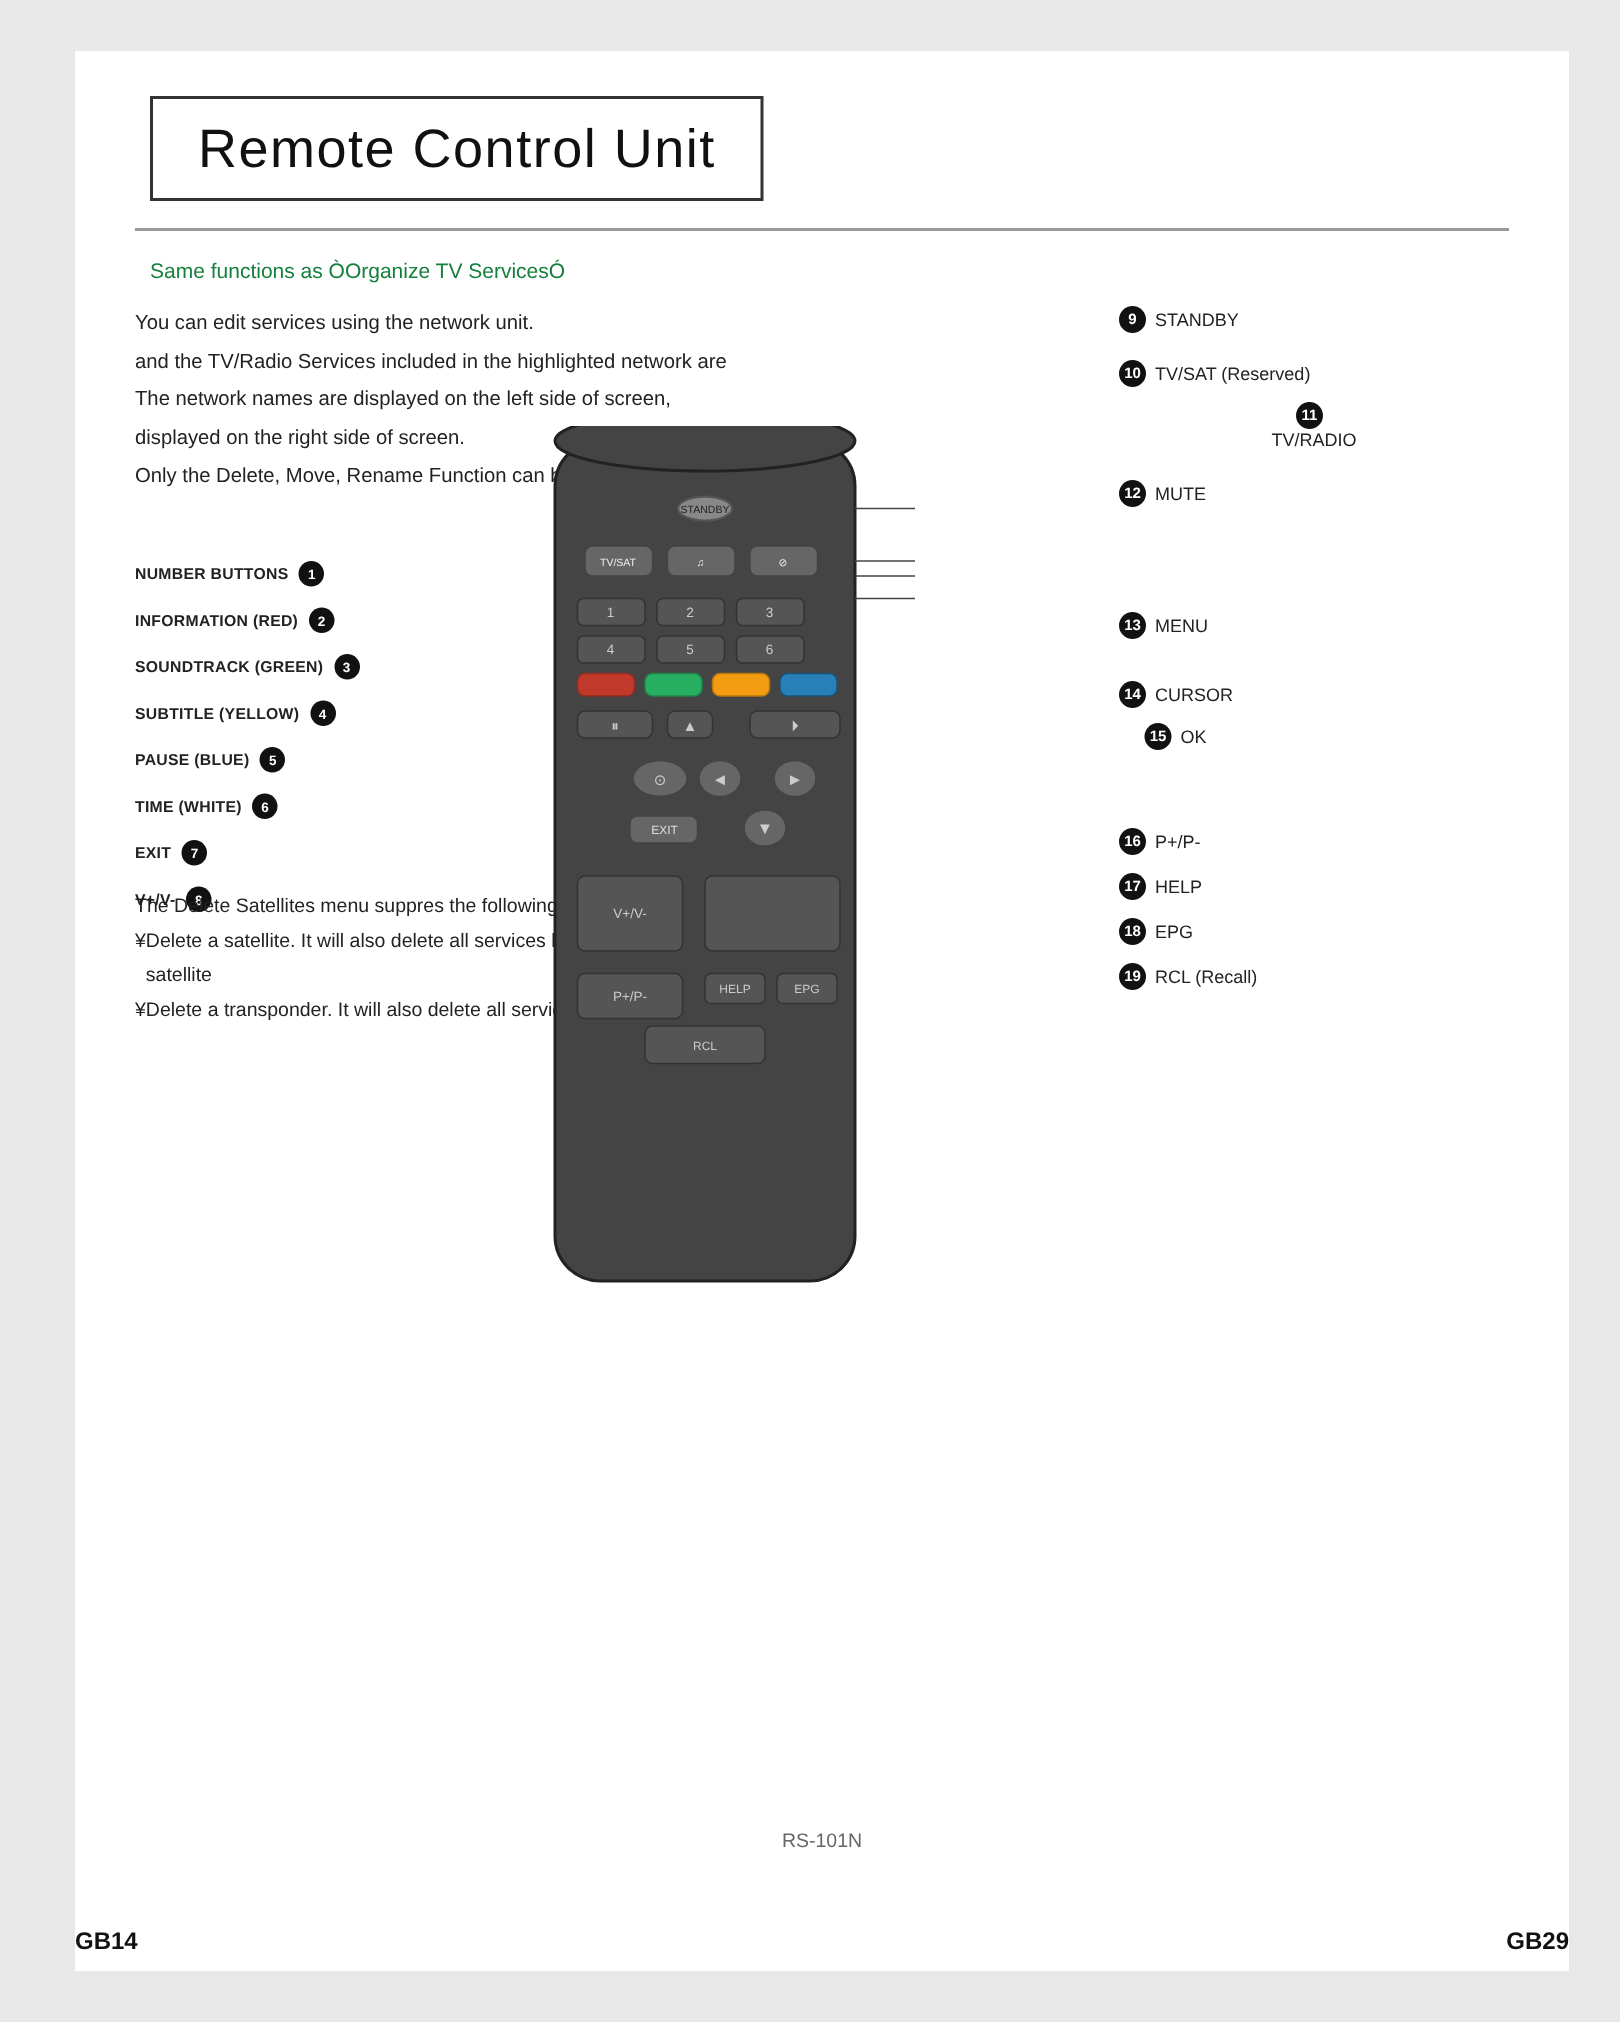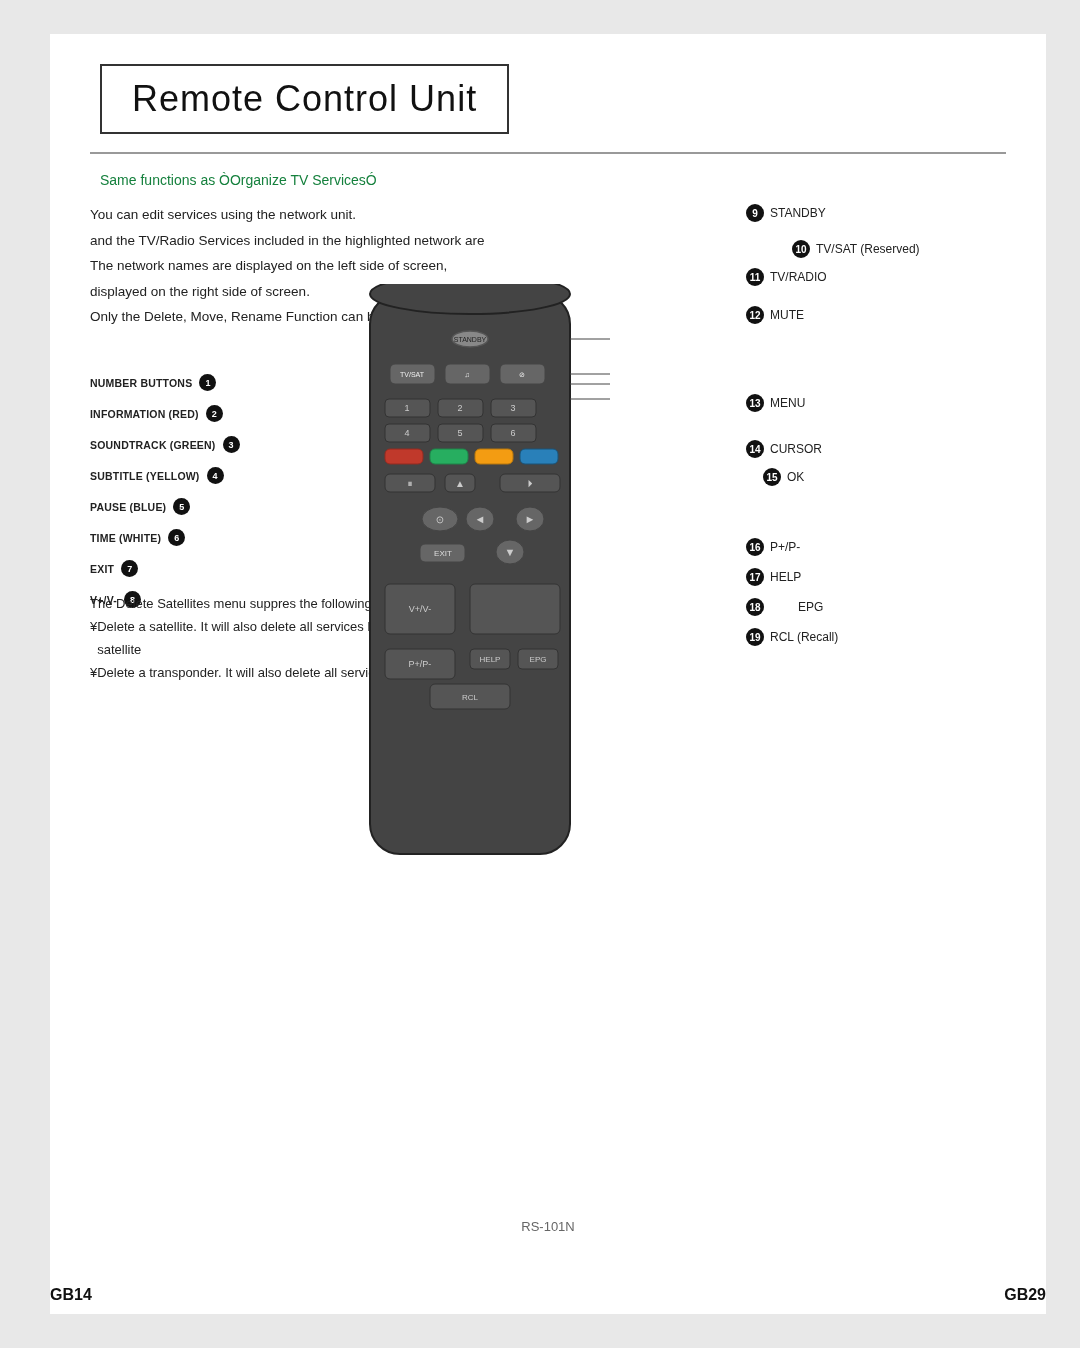--- a/index.html
+++ b/index.html
@@ -317,26 +317,26 @@
       </svg>
     </div>
 
     <div class="right-labels" style="position:absolute; right:0; top:0;">
 
       <div class="right-label-row" style="margin-top:0;">
         <span class="badge">9</span>
         <span>STANDBY</span>
       </div>
 
-      <div class="right-label-row" style="margin-top:18px;margin-left:46px;">
+      <div class="right-label-row" style="margin-top:18px;">
         <span class="badge">10</span>
         <span>TV/SAT (Reserved)</span>
       </div>
 
-      <div class="right-label-row" style="margin-top:10px;">
+      <div class="right-label-row" style="margin-top:10px;flex-direction:column;">
         <span class="badge">11</span>
         <span>TV/RADIO</span>
       </div>
 
       <div class="right-label-row" style="margin-top:20px;">
         <span class="badge">12</span>
         <span>MUTE</span>
       </div>
 
       <div class="right-label-row" style="margin-top:70px;text-align:center;">
@@ -357,21 +357,21 @@
       <div class="right-label-row" style="margin-top:52px;">
         <span class="badge">16</span>
         <span>P+/P-</span>
       </div>
 
       <div class="right-label-row" style="margin-top:12px;">
         <span class="badge">17</span>
         <span>HELP</span>
       </div>
 
-      <div class="right-label-row" style="margin-top:12px;gap:28px;">
+      <div class="right-label-row" style="margin-top:12px;">
         <span class="badge">18</span>
         <span>EPG</span>
       </div>
 
       <div class="right-label-row" style="margin-top:12px;">
         <span class="badge">19</span>
         <span>RCL (Recall)</span>
       </div>
 
     </div>

